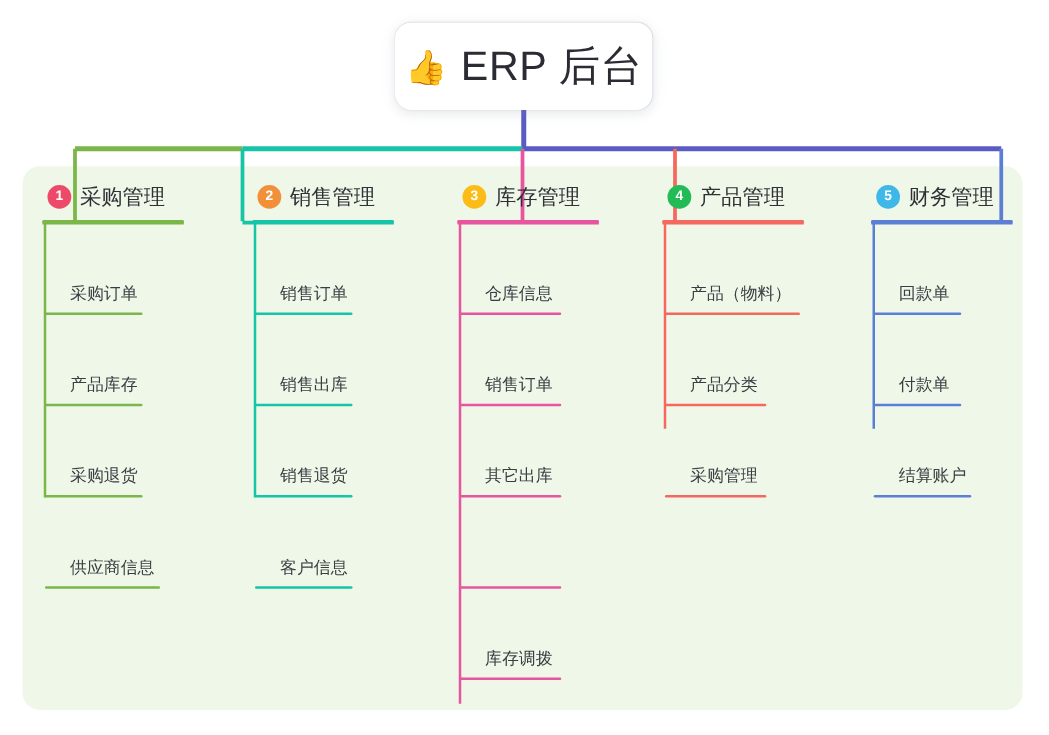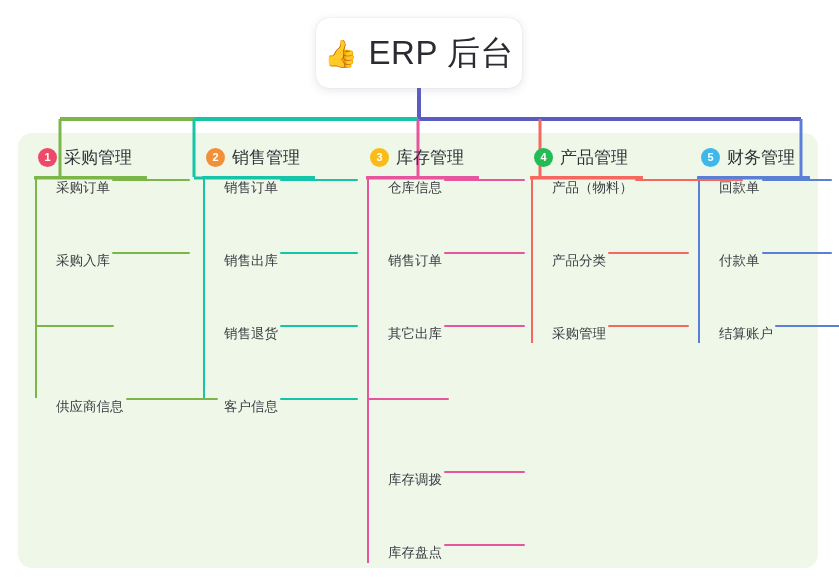--- a/index.html
+++ b/index.html
@@ -105,21 +105,22 @@
   }
 
   .items {
     position: relative;
     margin-top: 0px;
   }
   .item {
     position: relative;
     height: 73px;
     display: flex;
-    justify-content: flex-start;
+    flex-direction: column;
+    justify-content: flex-end;
   }
   .item-label {
     font-size: 13.5px;
     color: #3a3d42;
     white-space: nowrap;
     padding: 0 0 6px 22px;
   }
   .item-rule {
     height: 1.6px;
     border-radius: 1px;
@@ -166,24 +167,25 @@
           <span class="badge" style="background: rgb(236, 74, 104);">1</span>
           <span class="col-title">采购管理</span>
         </div>
         <div class="col-rule" style="width: 113px; background: rgb(122, 182, 72);"></div>
         <div class="items">
           <div class="item">
             <div class="item-label">采购订单</div>
             <div class="item-rule" style="width: 78px; background: rgb(122, 182, 72);"></div>
           </div>
           <div class="item">
-            <div class="item-label">采购入库</div>
+            <div class="item-label">产品库存</div>
             <div class="item-rule" style="width: 78px; background: rgb(122, 182, 72);"></div>
           </div>
           <div class="item">
+            <div class="item-label">采购退货</div>
             <div class="item-rule" style="width: 78px; background: rgb(122, 182, 72);"></div>
           </div>
           <div class="item">
             <div class="item-label">供应商信息</div>
             <div class="item-rule" style="width: 92px; background: rgb(122, 182, 72);"></div>
           </div>
         </div>
       </div>
       <div class="column" style="left: 202px;">
         <div class="col-header">

